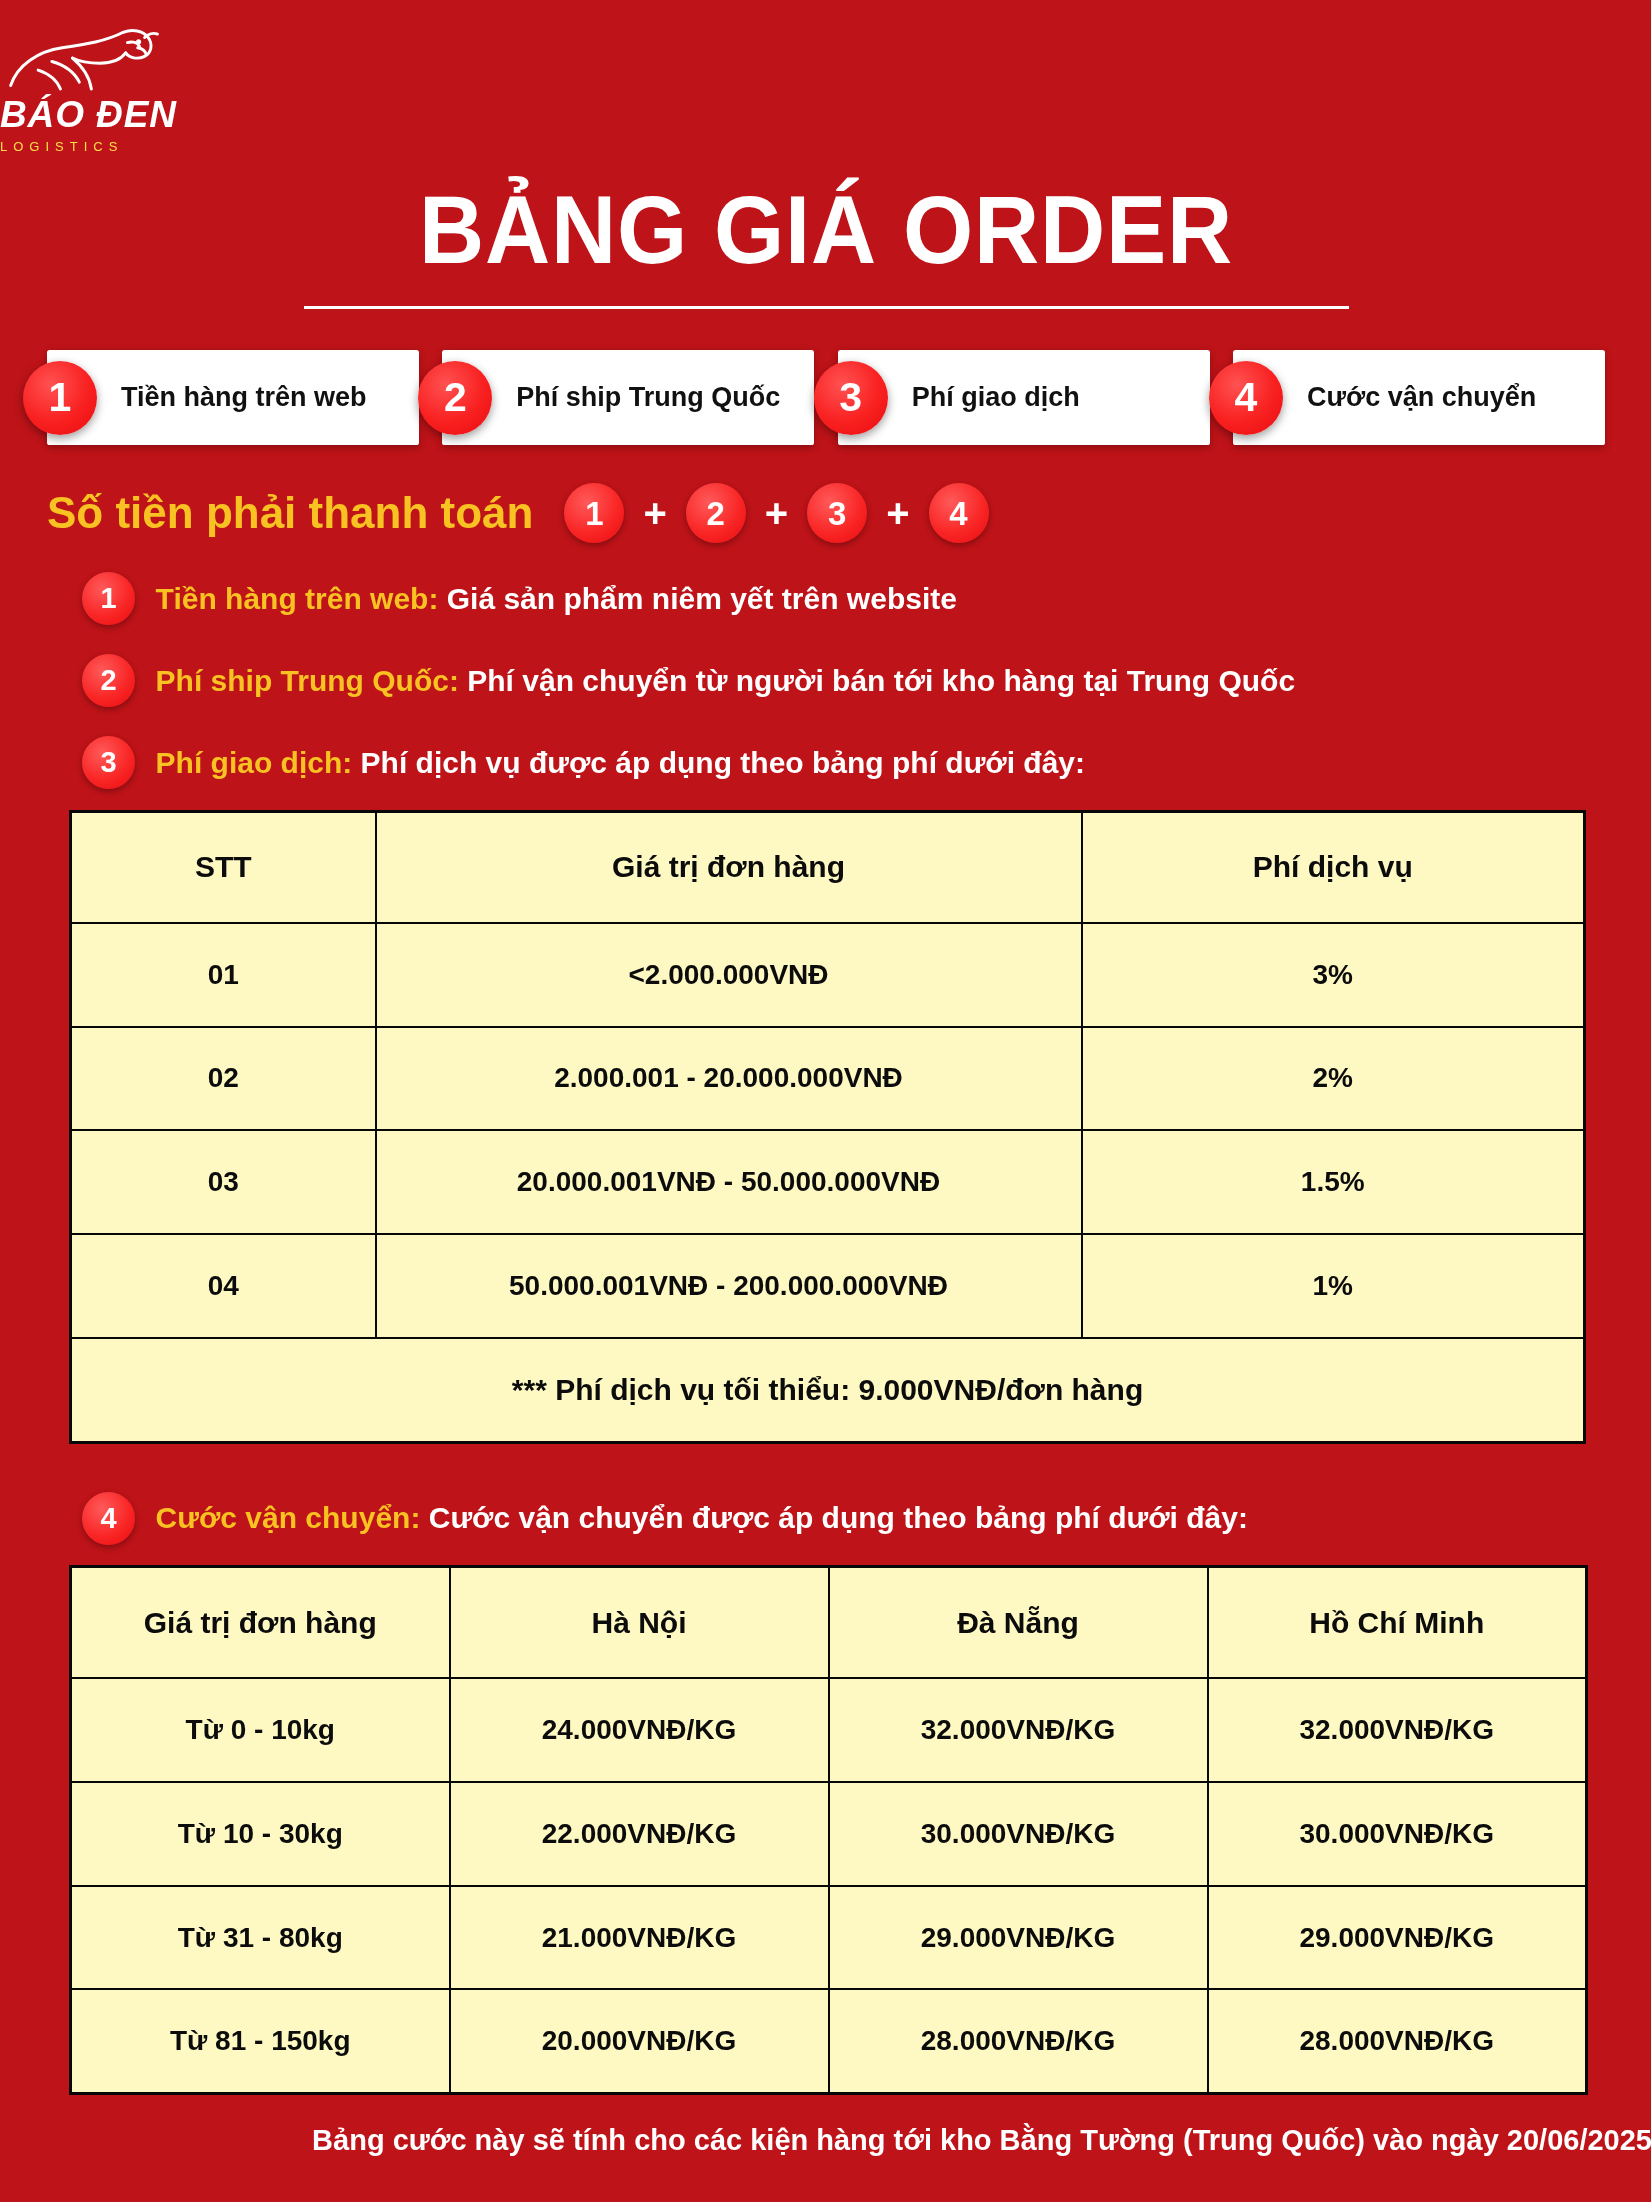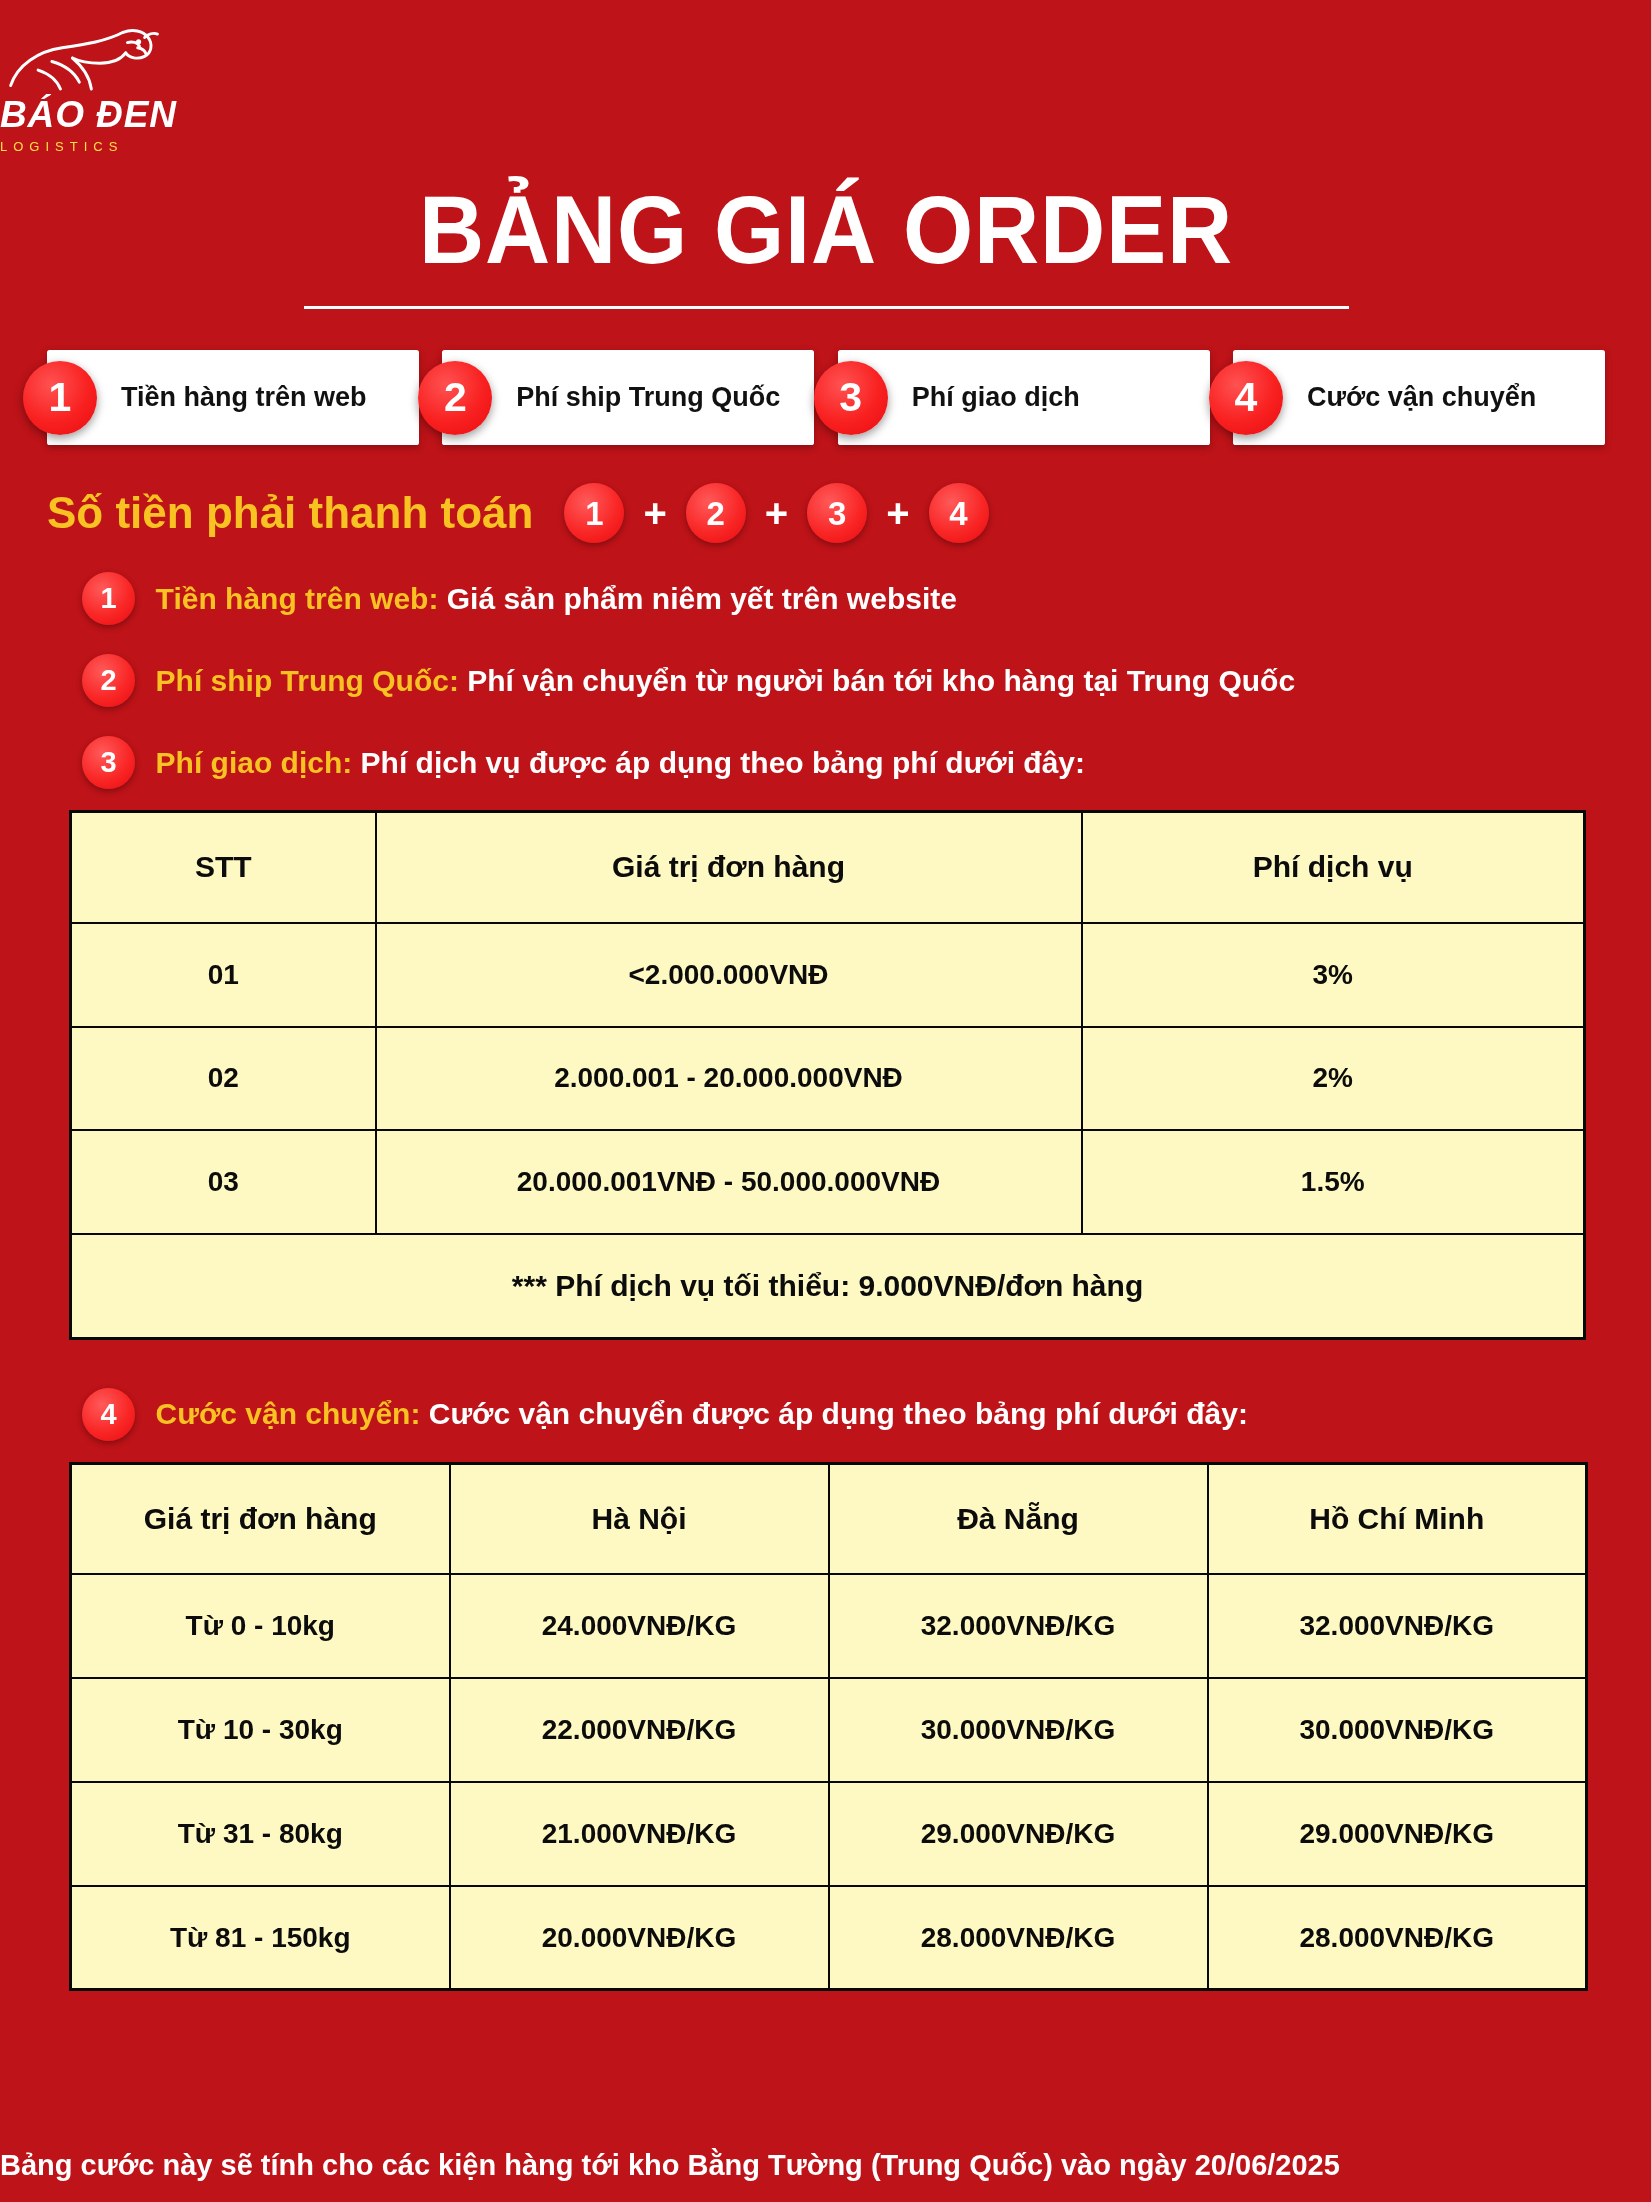--- a/index.html
+++ b/index.html
@@ -212,22 +212,22 @@
     height: 95px;
   }
 
   .section-gap { height: 19px; }
 
   
   .footer-note {
     position: absolute;
     left: 0;
     right: 0;
-    bottom: 21px;
-    text-align: left;
+    bottom: 46px;
+    text-align: right;
     color: #ffffff;
     font-size: 29px;
     font-weight: bold;
   }
 </style>
 </head>
 <body>
 
 <div class="logo-wrap">
   <svg class="logo-mark" viewBox="0 0 210 92" aria-hidden="true">
@@ -327,20 +327,25 @@
     <tr>
       <td>02</td>
       <td>2.000.001 - 20.000.000VNĐ</td>
       <td>2%</td>
     </tr>
     <tr>
       <td>03</td>
       <td>20.000.001VNĐ - 50.000.000VNĐ</td>
       <td>1.5%</td>
     </tr>
+    <tr>
+      <td>04</td>
+      <td>50.000.001VNĐ - 200.000.000VNĐ</td>
+      <td>1%</td>
+    </tr>
     <tr class="table-note">
       <td colspan="3">*** Phí dịch vụ tối thiểu: 9.000VNĐ/đơn hàng</td>
     </tr>
   </tbody>
 </table>
 
 <div class="section-gap"></div>
 
 <div class="explain-line">
   <span class="explain-badge">4</span>

